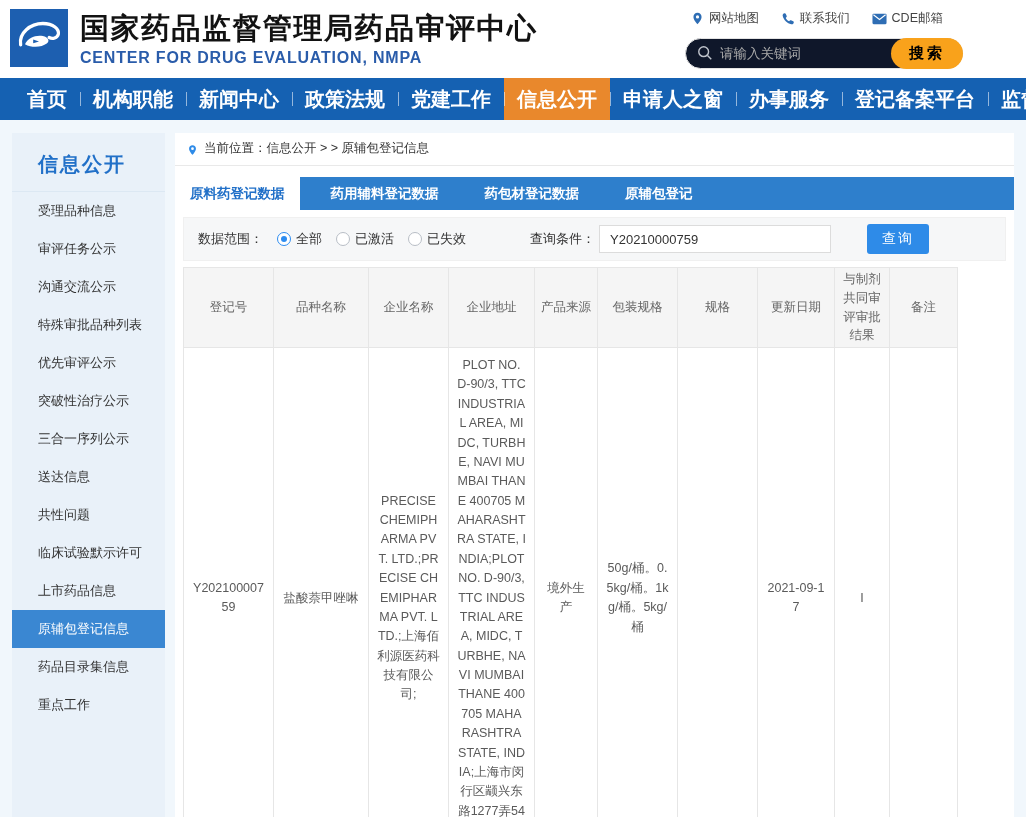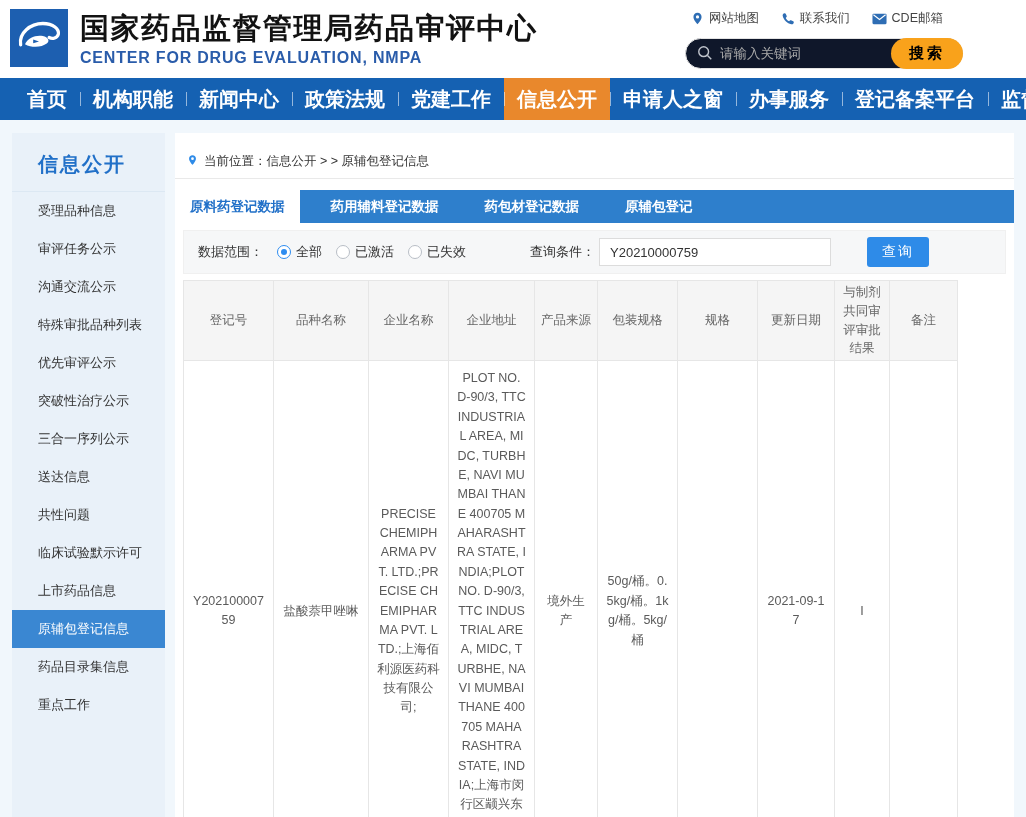--- a/index.html
+++ b/index.html
@@ -36,21 +36,21 @@
 
   
   .layout{display:flex; gap:10px; padding:13px 12px 0; align-items:stretch; height:684px;}
   .sidebar{width:153px; flex-shrink:0; background:var(--sidebar-bg); height:684px;}
   .sidebar-title{font-size:20px; font-weight:bold; color:var(--link-blue); padding:18px 0 13px 26px; border-bottom:1px solid #DCE8F3; letter-spacing:2px;}
   .side-item{height:38px; line-height:38px; padding-left:26px; font-size:13px; color:#333; cursor:pointer; white-space:nowrap;}
   .side-item.active{background:var(--sidebar-active); color:#fff;}
   .content{flex:1; background:#fff; min-height:684px;}
 
   
-  .crumb{display:flex; align-items:flex-start; gap:6px; padding:20px 0 8px 12px; border-bottom:1px solid #E9E9E9; font-size:12.5px; color:#333;}
+  .crumb{display:flex; align-items:flex-end; gap:6px; padding:7px 0 8px 12px; border-bottom:1px solid #E9E9E9; font-size:12.5px; color:#333;}
 
   
   .tabs{margin-top:11px; background:var(--tab-blue); height:33px; display:flex; }
   .tab{line-height:33px; padding:0 15px; margin-right:16px; color:#fff; font-size:13.5px; font-weight:bold; cursor:pointer; white-space:nowrap;}
   .tab.active{background:#fff; color:var(--link-blue);}
 
   
   .filter-bar{margin:7px 8px 0; background:#F6F7F8; border:1px solid #F0F0F0; height:44px; display:flex; align-items:center; font-size:13px; color:#333; padding:0 14px;}
   .radio{display:flex; align-items:center; margin-left:14px; cursor:pointer;}
   .radio-dot{width:14px; height:14px; border-radius:50%; border:1px solid #B8BEC6; margin-right:5px; background:#fff; position:relative; flex-shrink:0;}

